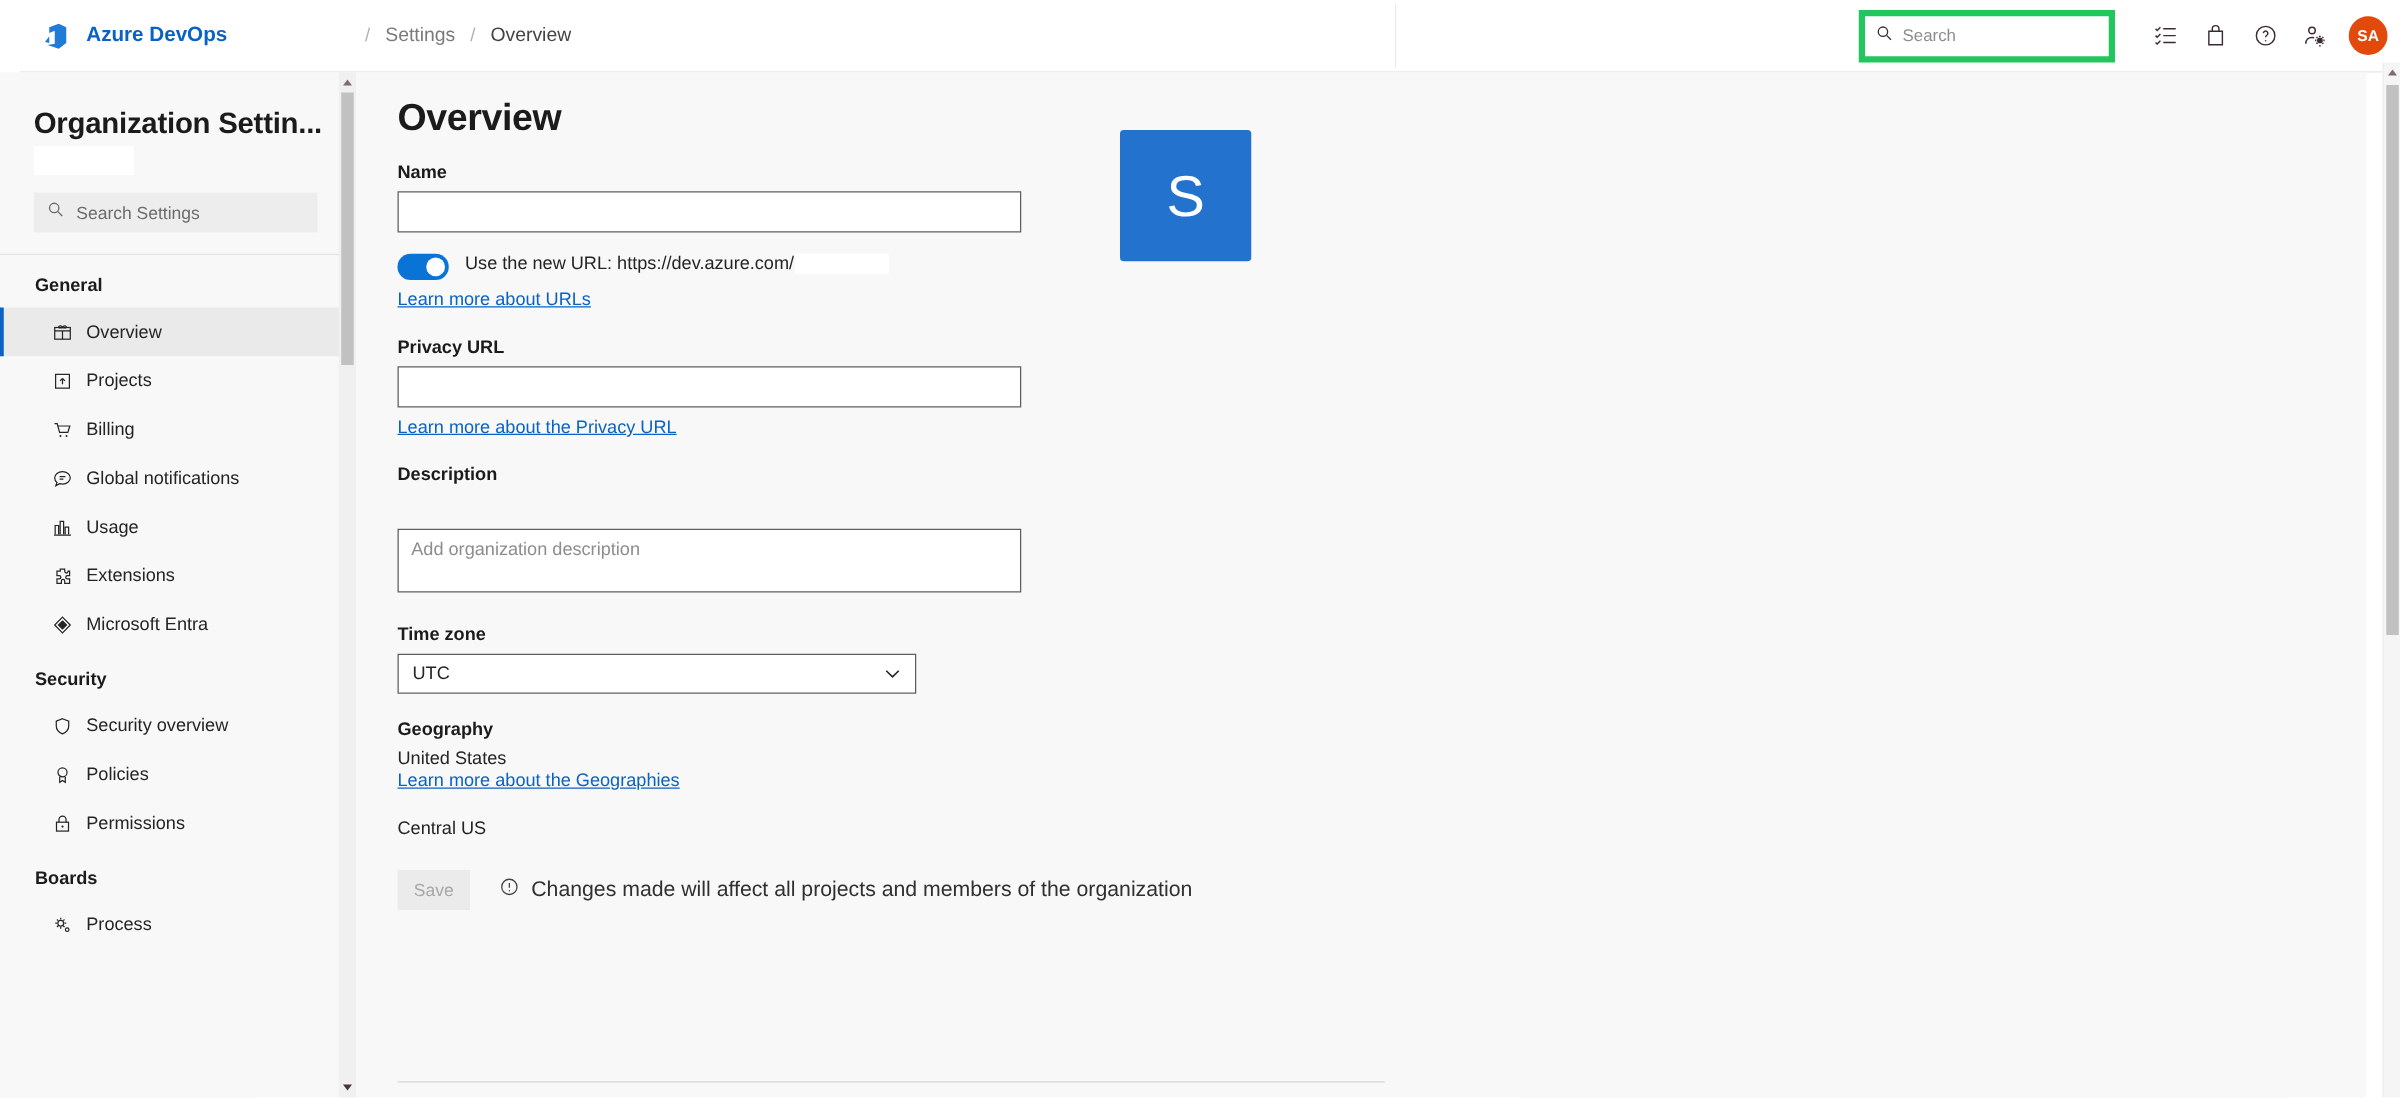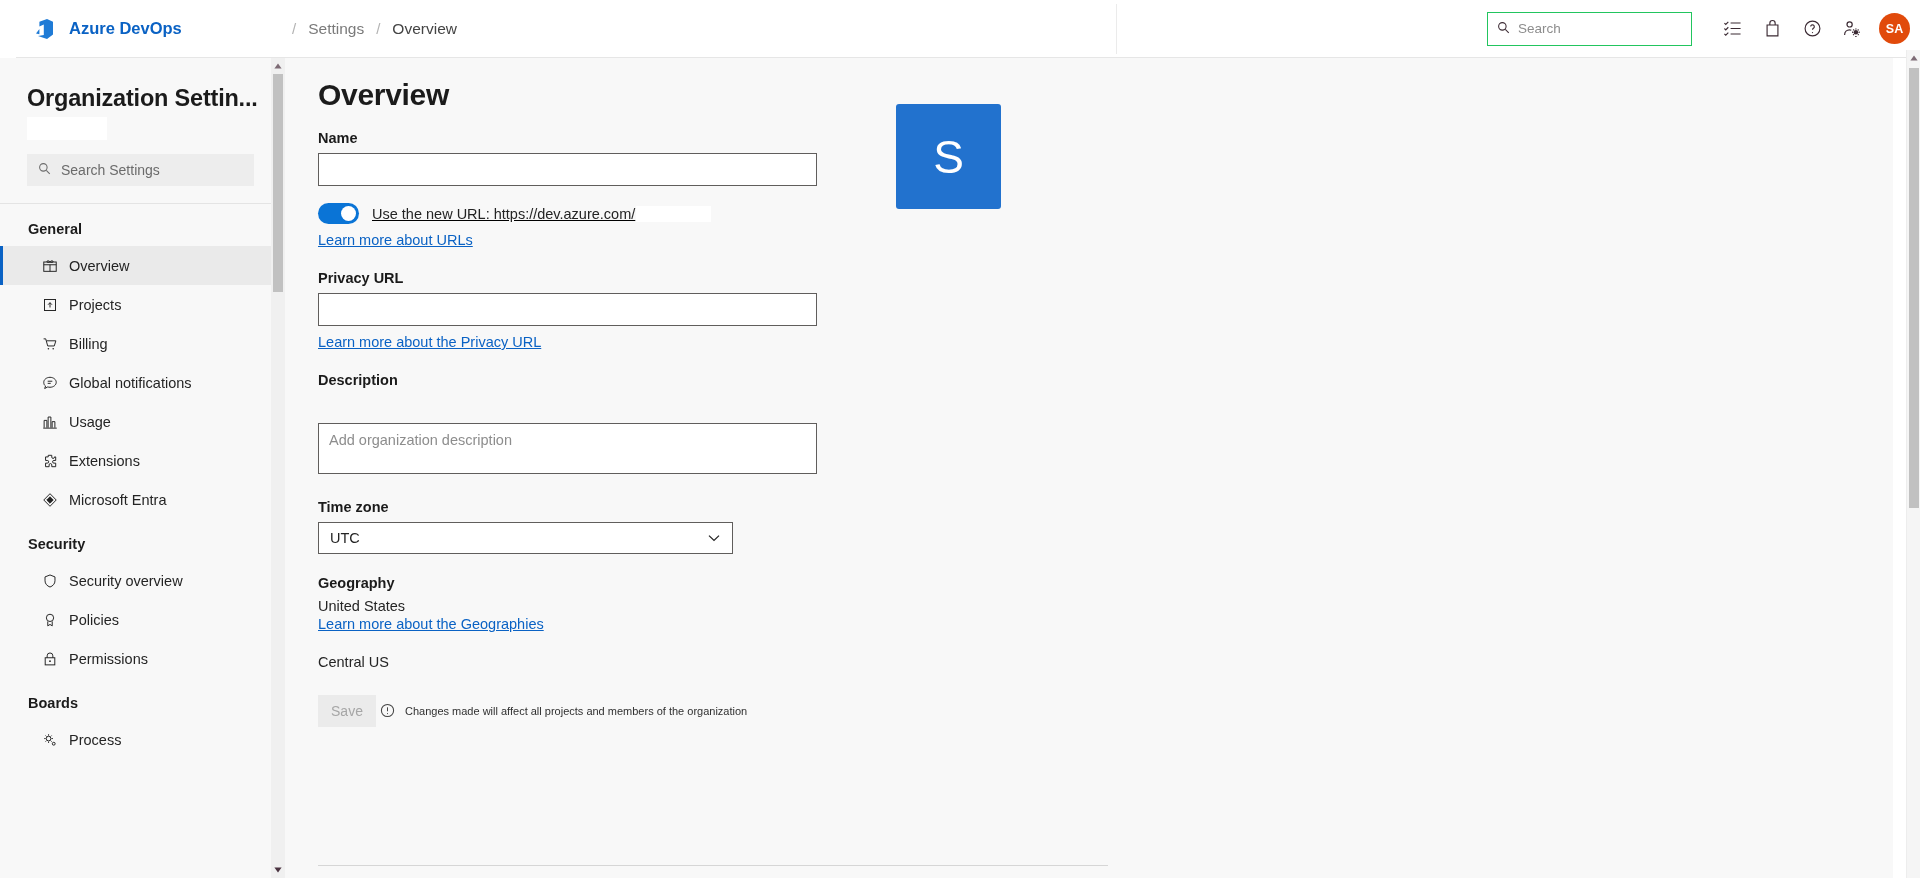--- a/index.html
+++ b/index.html
@@ -22,21 +22,21 @@
 
   .breadcrumb { display: flex; align-items: center; gap: 12px; font-size: 15.5px; margin-left: 8px; }
   .bc-sep { color: #b3b3b3; font-size: 15px; }
   .bc-item { color: #7a7a7a; }
   .bc-item.current { color: #444444; }
 
   .topbar-right {
     margin-left: auto; display: flex; align-items: center; gap: 0px; padding-right: 14px;
   }
   .search-box {
-    width: 205px; height: 29px; border: 1px solid #22c55e; background: #ffffff;
+    width: 205px; height: 29px; border: 5px solid #22c55e; background: #ffffff;
     display: flex; align-items: center; gap: 8px; padding: 16px 9px; margin-right: 20px;
   }
   .search-box svg { flex: 0 0 13px; }
   .search-ph { color: #8d8d8d; font-size: 13.5px; }
   .ticon {
     width: 40px; height: 40px; display: flex; align-items: center; justify-content: center;
     color: #3b3a39;
   }
   .avatar {
     width: 31px; height: 31px; border-radius: 50%; background: #e14a0b;
@@ -109,21 +109,21 @@
     font-family: "Liberation Sans", sans-serif; font-size: 14px; color: #242424;
     padding: 0 10px;
   }
   .text-area {
     width: 499px; height: 51px; border: 1px solid #605e5c; background: #ffffff;
     font-family: "Liberation Sans", sans-serif; font-size: 14.5px; color: #242424;
     padding: 8px 10px; resize: none; margin-top: 28px;
   }
   .text-area::placeholder { color: #8d8d8d; }
 
-  .toggle-row { display: flex; align-items: center; gap: 13px; margin-top: 17px; text-decoration: underline; }
+  .toggle-row { display: flex; align-items: flex-start; gap: 13px; margin-top: 17px; }
   .toggle {
     width: 41px; height: 21px; border-radius: 11px; background: #0a74d6;
     position: relative; flex: 0 0 41px;
   }
   .toggle .knob {
     position: absolute; right: 3px; top: 3px; width: 15px; height: 15px;
     border-radius: 50%; background: #ffffff;
   }
   .toggle-text { font-size: 14.5px; color: #242424; display: flex; align-items: center; }
   .redact-url { width: 75px; height: 16px; background: #ffffff; display: inline-block; margin-left: 1px; }
@@ -138,26 +138,26 @@
   .select-wrap { position: relative; width: 415px; }
   .select-box {
     width: 415px; height: 32px; border: 1px solid #605e5c; background: #ffffff;
     display: flex; align-items: center; padding: 0 11px;
     font-size: 14.5px; color: #242424;
   }
   .chev {
     position: absolute; right: 12px; top: 9px; pointer-events: none;
   }
 
-  .save-row { display: flex; align-items: center; gap: 4px; margin-top: 25px; }
+  .save-row { display: flex; align-items: center; gap: 24px; margin-top: 25px; }
   .save-btn {
     width: 58px; height: 32px; background: #ebebeb; border: none;
     font-family: "Liberation Sans", sans-serif; font-size: 14px; color: #a6a6a6;
   }
-  .save-note { display: flex; align-items: center; gap: 10px; font-size: 11px; color: #303030; }
+  .save-note { display: flex; align-items: center; gap: 10px; font-size: 17px; color: #303030; }
 
   .org-tile {
     position: absolute; left: 611px; top: 46px; width: 105px; height: 105px;
     background: #2272ce; border-radius: 3px;
     display: flex; align-items: center; justify-content: center;
     color: #ffffff; font-size: 46px; font-weight: 300;
   }
 
   .bottom-rule {
     position: absolute; left: 33px; bottom: 12px; width: 790px;

